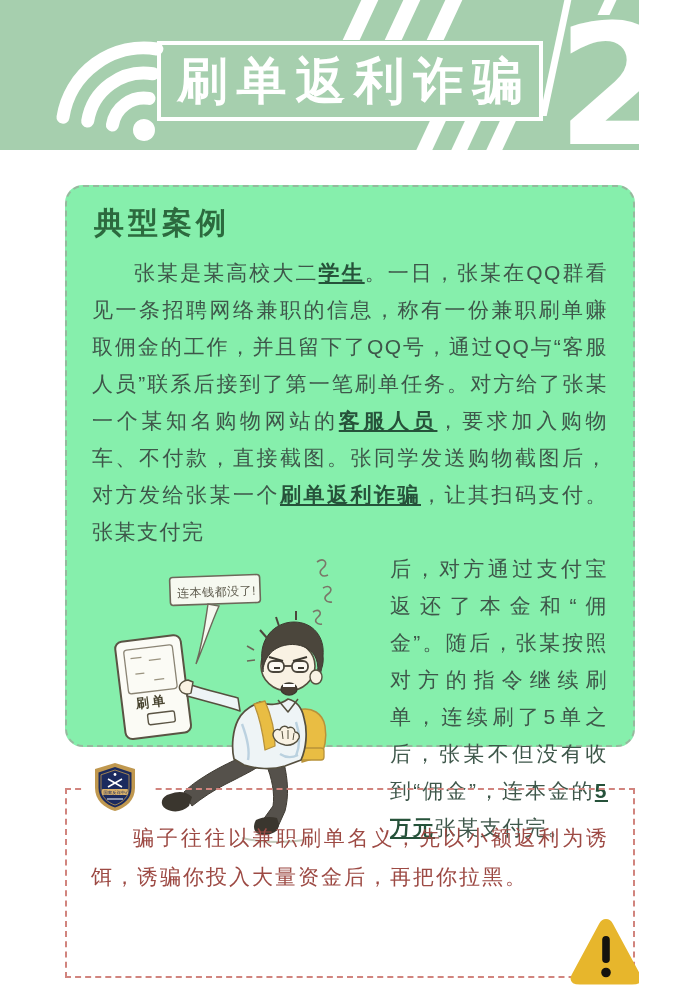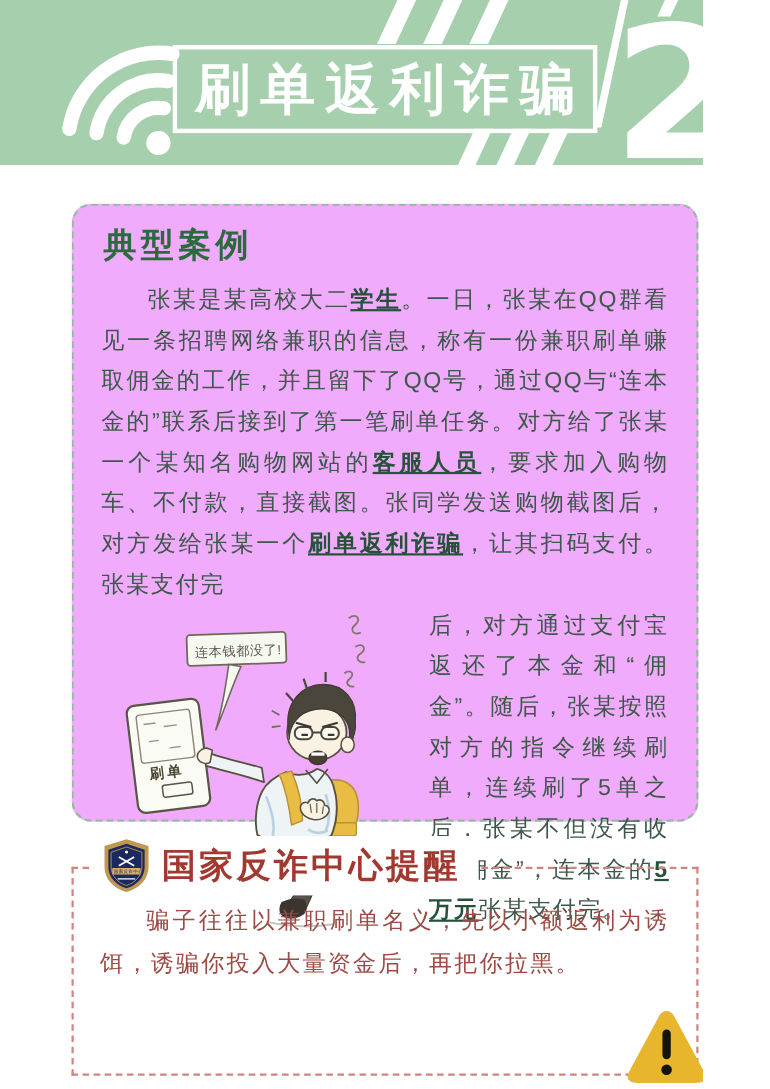--- a/index.html
+++ b/index.html
@@ -21,21 +21,21 @@
   .sl.b1{left:424px;top:117px;width:16px;height:33px;}
   .sl.b2{left:459px;top:117px;width:16px;height:33px;}
   .sl.b3{left:494px;top:117px;width:16px;height:33px;}
   .sl.thin{left:552px;top:0;width:7px;height:116px;transform:skewX(-12deg);}
   .sl.tr{left:601px;top:0;width:12px;height:15px;}
   .big-num{position:absolute;right:26px;top:16px;font-size:168px;line-height:140px;
            font-weight:800;color:#fff;font-family:"DejaVu Sans",sans-serif;}
 
   
   .case-box{position:absolute;left:65px;top:185px;width:570px;height:562px;
-            box-sizing:border-box;background:#f0abfc;border:2px dashed #96b99e;
+            box-sizing:border-box;background:#86efac;border:2px dashed #96b99e;
             border-radius:18px;padding:10px 25px 0 25px;}
   .case-title{margin:6px 0 10px 2px;font-size:30px;font-weight:800;color:#2c6a3e;
               letter-spacing:4px;}
   .case-text{font-size:21px;line-height:37px;letter-spacing:1.5px;color:#3e574a;
              text-align:justify;text-justify:inter-character;margin:0;}
   .case-text.part1{text-indent:2em;}
   .case-text .bold{font-weight:800;color:#26523a;text-decoration:underline;}
   .illu{float:left;width:290px;height:296px;margin:4px 8px 0 0;}
 
   
@@ -79,21 +79,21 @@
     <div class="title-box">
       <span>刷单返利诈骗</span>
     </div>
 
     <div class="big-num">2</div>
   </header>
 
   <section class="case-box">
     <h2 class="case-title">典型案例</h2>
 
-    <p class="case-text part1"><span>张某是某高校大二</span><span class="bold">学生</span><span>。一日，张某在QQ群看见一条招聘网络兼职的信息，称有一份兼职刷单赚取佣金的工作，并且留下了QQ号，通过QQ与“连本金的”联系后接到了第一笔刷单任务。对方给了张某一个某知名购物网站的</span><span class="bold">客服人员</span><span>，要求加入购物车、不付款，直接截图。张同学发送购物截图后，对方发给张某一个</span><span class="bold">刷单返利诈骗</span><span>，让其扫码支付。张某支付完</span></p>
+    <p class="case-text part1"><span>张某是某高校大二</span><span class="bold">学生</span><span>。一日，张某在QQ群看见一条招聘网络兼职的信息，称有一份兼职刷单赚取佣金的工作，并且留下了QQ号，通过QQ与“客服人员”联系后接到了第一笔刷单任务。对方给了张某一个某知名购物网站的</span><span class="bold">客服人员</span><span>，要求加入购物车、不付款，直接截图。张同学发送购物截图后，对方发给张某一个</span><span class="bold">刷单返利诈骗</span><span>，让其扫码支付。张某支付完</span></p>
 
     <div>
 
       <svg class="illu" viewBox="0 0 290 296">
 
         <g fill="none" stroke="#7a7668" stroke-width="1.6">
           <path d="M225 8 c7 -5 12 1 6 6 c-6 5 -1 10 5 7"></path>
           <path d="M231 34 c7 -4 11 2 5 6 c-6 4 -2 9 4 8"></path>
           <path d="M221 58 c6 -4 10 1 5 5 c-5 4 -1 8 4 7"></path>
         </g>
@@ -191,21 +191,20 @@
         <path d="M22 8 L36 12.8 V26 C36 34.5 29.5 40.8 22 43 C14.5 40.8 8 34.5 8 26 V12.8 Z" fill="none" stroke="#c0984f" stroke-width="0.8"></path>
         <g stroke="#ffffff" stroke-width="1.6" fill="none">
           <path d="M15 17 L29 25"></path>
             <path d="M29 17 L15 25"></path>
         </g>
         <circle cx="22" cy="12.5" r="1.4" fill="#fff"></circle>
         <rect x="9" y="27" width="26" height="6" rx="1" fill="#d8b06a"></rect>
         <text x="10.5" y="31.6" font-size="4.2" fill="#1b2a5e" letter-spacing="0.2">国家反诈中心</text>
         <path d="M14 37 h16" stroke="#ffffff" stroke-width="1" fill="none"></path>
       </svg>
-      <span class="rem-title">国家反诈中心提醒</span>
     </div>
 
     <p class="rem-text">骗子往往以兼职刷单名义，先以小额返利为诱饵，诱骗你投入大量资金后，再把你拉黑。</p>
 
     <svg class="warn" width="80" height="74" viewBox="0 0 80 74">
       <path d="M40 5 Q44.5 5 47 10 L74.5 61 Q77 66.5 73 69.2 Q70.8 70.5 66 70.5 H14 Q9.2 70.5 7 69.2 Q3 66.5 5.5 61 L33 10 Q35.5 5 40 5 Z" fill="#e7b62c"></path>
       <rect x="36.2" y="22" width="7.6" height="27" rx="3.8" fill="#15130e"></rect>
       <circle cx="40" cy="58.5" r="4.8" fill="#15130e"></circle>
     </svg>
   </section>

